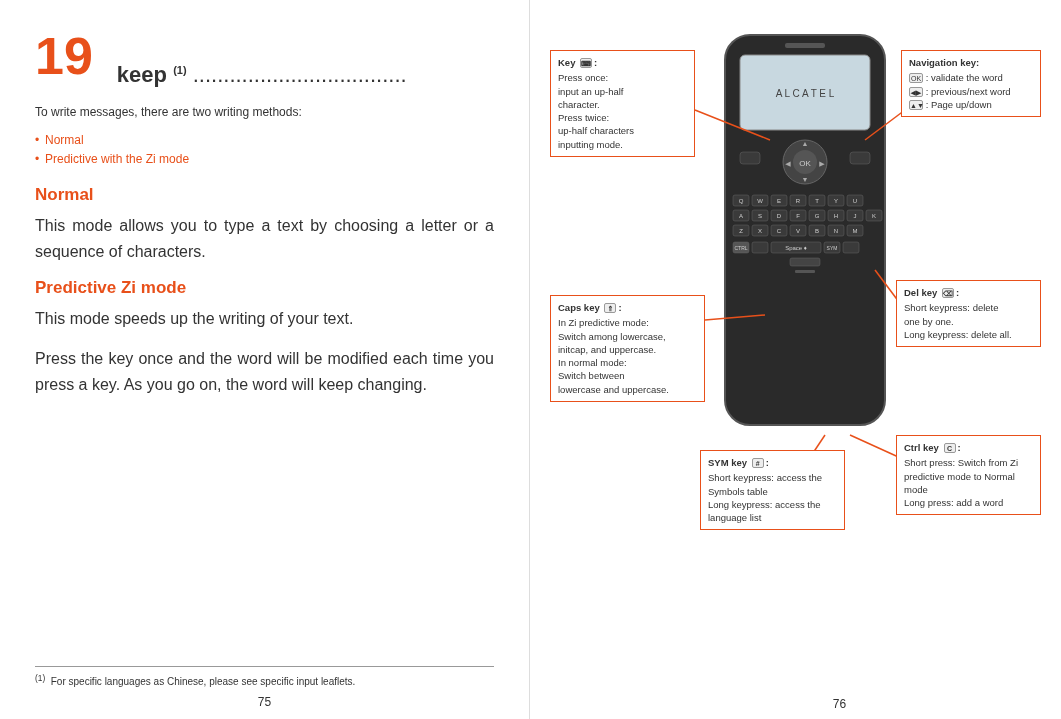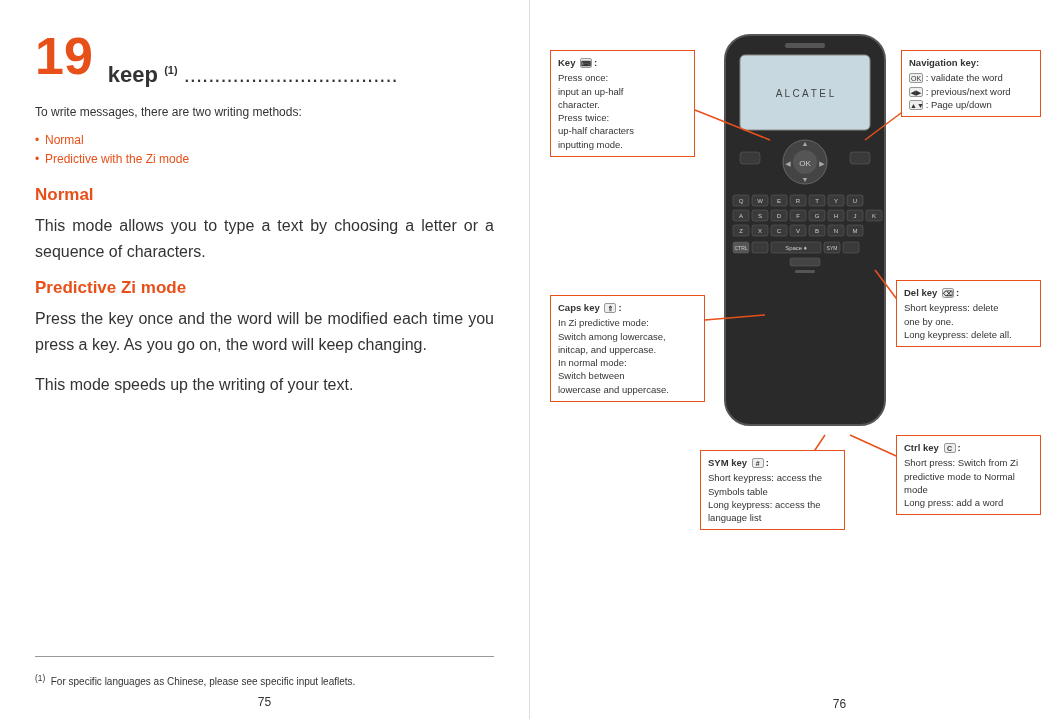--- a/index.html
+++ b/index.html
@@ -31,21 +31,21 @@
       display: flex;
       align-items: flex-start;
       margin-bottom: 14px;
     }
 
     .chapter-number {
       font-size: 52px;
       font-weight: bold;
       color: #e8501a;
       line-height: 1;
-      margin-right: 15px;
+      margin-right: 24px;
     }
 
     .chapter-title {
       font-size: 22px;
       font-weight: bold;
       color: #333;
       line-height: 1.2;
       padding-top: 6px;
     }
 
@@ -98,21 +98,21 @@
       margin-bottom: 14px;
       text-align: justify;
     }
 
     .footnote-area {
       position: absolute;
       bottom: 30px;
       left: 35px;
       right: 35px;
       border-top: 1px solid #999;
-      padding-top: 16px;
+      padding-top: 6px;
     }
 
     .footnote-text {
       font-size: 10px;
       color: #333;
       line-height: 1.4;
     }
 
     
     .phone-container {
@@ -169,22 +169,22 @@
     </li>
     <li class="bullet-item">
       <span>Predictive with the Zi mode</span>
     </li>
   </ul>
 
   <h2 class="section-heading">Normal</h2>
   <p class="body-text">This mode allows you to type a text by choosing a letter or a sequence of characters.</p>
 
   <h2 class="section-heading">Predictive Zi mode</h2>
+  <p class="body-text">This mode speeds up the writing of your text.</p>
   <p class="body-text">Press the key once and the word will be modified each time you press a key. As you go on, the word will keep changing.</p>
-  <p class="body-text">This mode speeds up the writing of your text.</p>
 
   <div class="footnote-area">
     <p class="footnote-text">
       <sup>(1)</sup>
       &nbsp;<span>For specific languages as Chinese, please see specific input leaflets.</span>
     </p>
   </div>
 
   <div class="page-num" style="left:50%;transform:translateX(-50%);bottom:10px;">75</div>
 </div>

